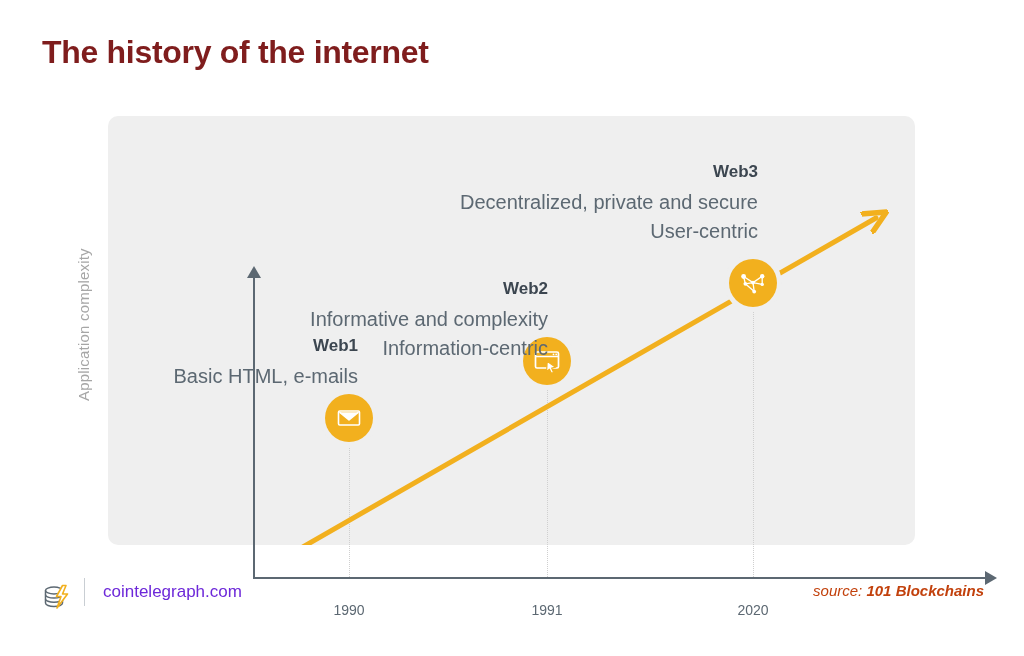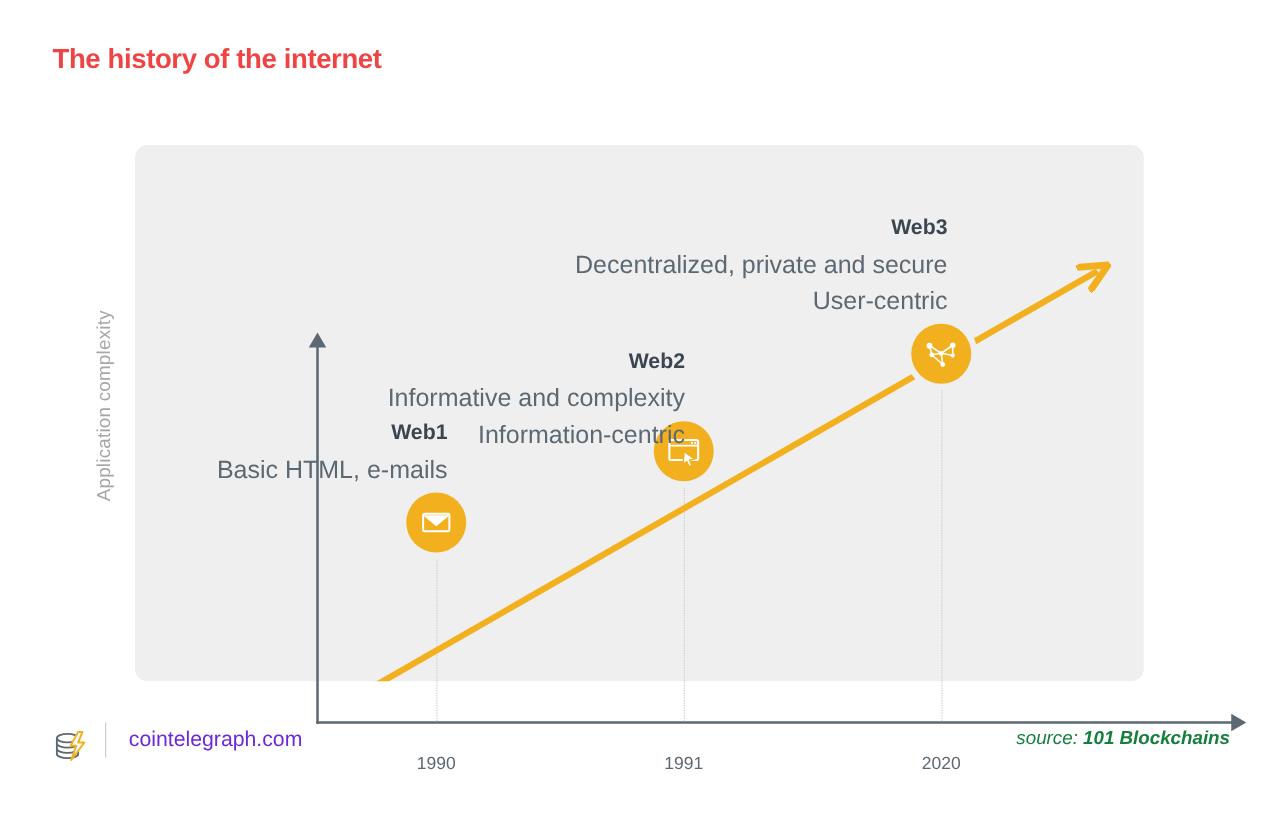--- a/index.html
+++ b/index.html
@@ -13,23 +13,23 @@
     position: relative;
     font-family: "Liberation Sans", sans-serif;
     overflow: hidden;
   }
 
   
   #page-title {
     position: absolute;
     left: 42px;
     top: 34px;
-    font-size: 22px;
+    font-size: 32px;
     font-weight: bold;
-    color: #ef4444;
+    color: #7f1d1d;
     letter-spacing: -0.3px;
     white-space: nowrap;
   }
 
   
   #chart-panel {
     position: absolute;
     left: 108px;
     top: 116px;
     width: 807px;
@@ -170,21 +170,21 @@
     top: 12px;
     font-size: 17px;
     color: #6d28d9;
   }
   #source-credit {
     position: absolute;
     right: 40px;
     top: 12px;
     font-size: 15px;
     font-style: italic;
-    color: #15803d;
+    color: #c2410c;
     white-space: nowrap;
     margin-left: 16px;
   }
   #source-credit .source-name {
     font-weight: bold;
   }
 </style>
 </head>
 <body>
 
@@ -260,21 +260,21 @@
     <div class="milestone-title">Web1</div>
     <div class="milestone-desc">Basic HTML, e-mails</div>
   </div>
 
   <div class="milestone-label" style="left:100px; top:140px; width:340px;margin-top:23px;">
     <div class="milestone-title">Web2</div>
     <div class="milestone-desc">Informative and complexity</div>
     <div class="milestone-desc">Information-centric</div>
   </div>
 
-  <div class="milestone-label" style="left:240px; top:56px; width:410px;text-align:right;">
+  <div class="milestone-label" style="left:240px; top:46px; width:410px;text-align:right;">
     <div class="milestone-title">Web3</div>
     <div class="milestone-desc">Decentralized, private and secure</div>
     <div class="milestone-desc">User-centric</div>
   </div>
 
   <div class="tick-label" style="left:201px;">1990</div>
   <div class="tick-label" style="left:399px;">1991</div>
   <div class="tick-label" style="left:605px;">2020</div>
 
 </div>

